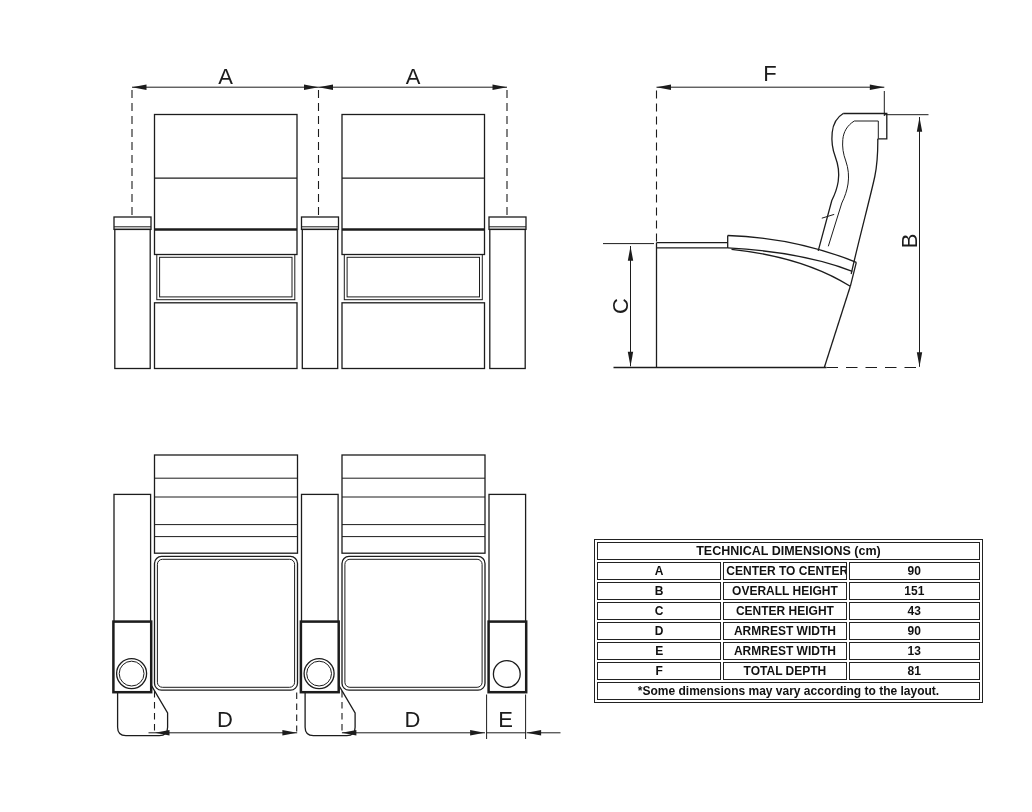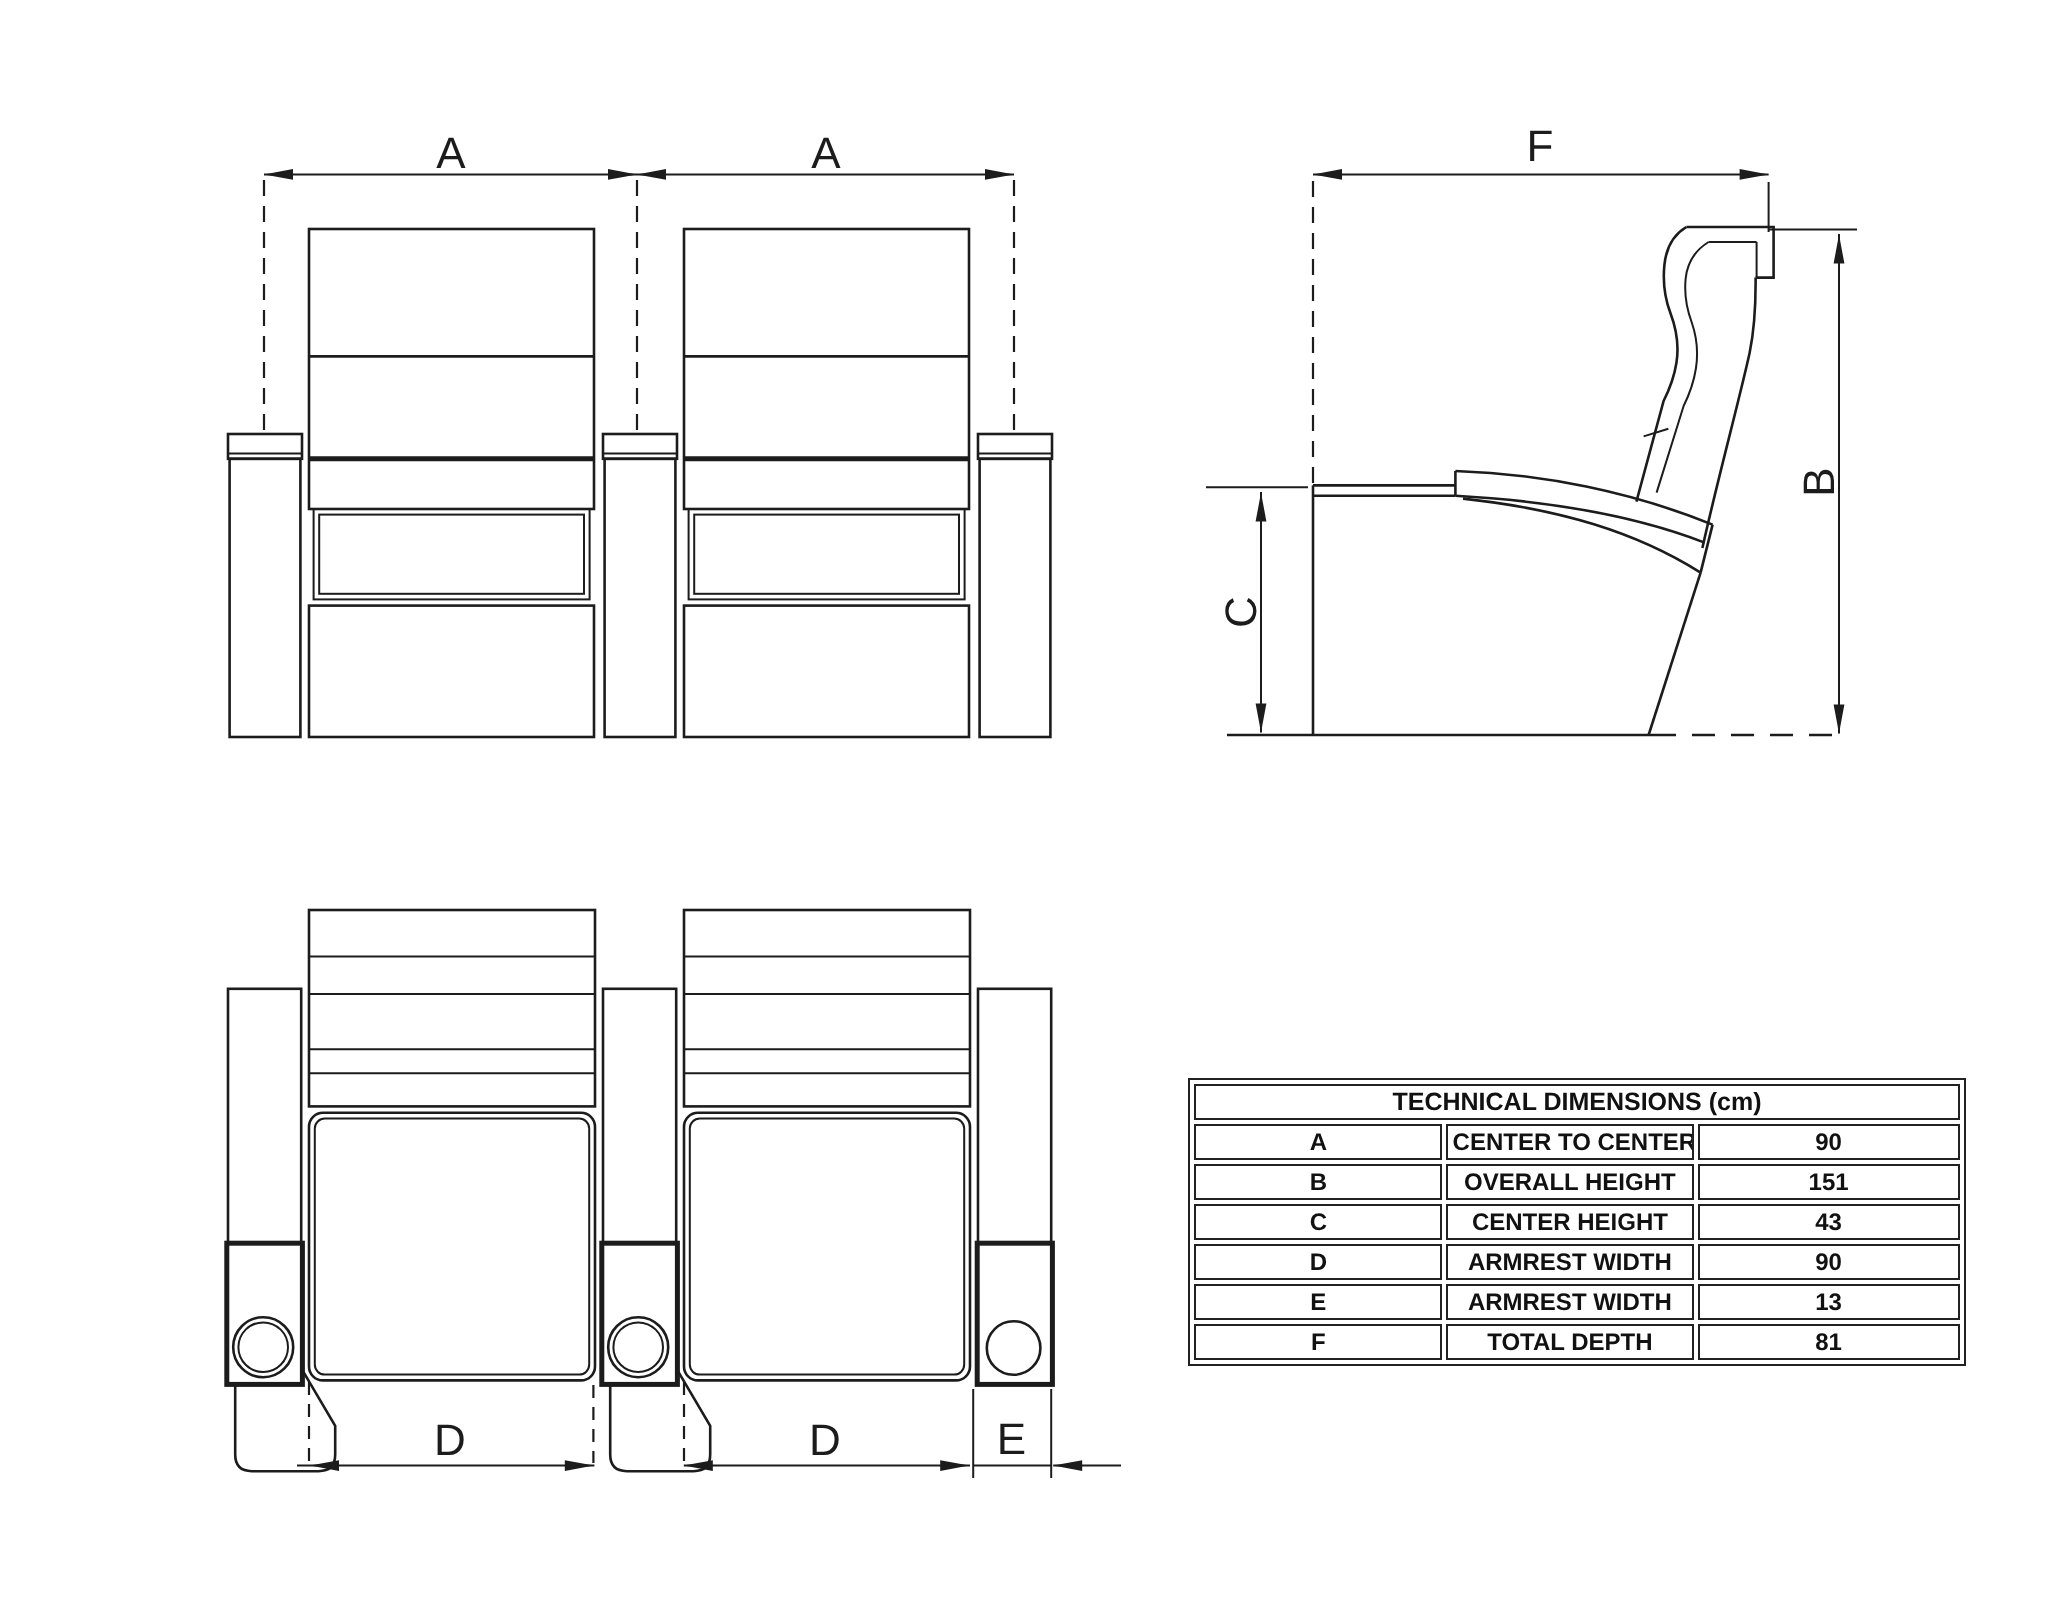--- a/index.html
+++ b/index.html
@@ -218,17 +218,20 @@
       <tr>
         <td>E</td>
         <td>ARMREST WIDTH</td>
         <td>13</td>
       </tr>
       <tr>
         <td>F</td>
         <td>TOTAL DEPTH</td>
         <td>81</td>
       </tr>
+      <tr class="foot">
+        <td colspan="3">*Some dimensions may vary according to the layout.</td>
+      </tr>
     </tbody>
   </table>
 </div>
 
 </div>
 
 </body></html>

